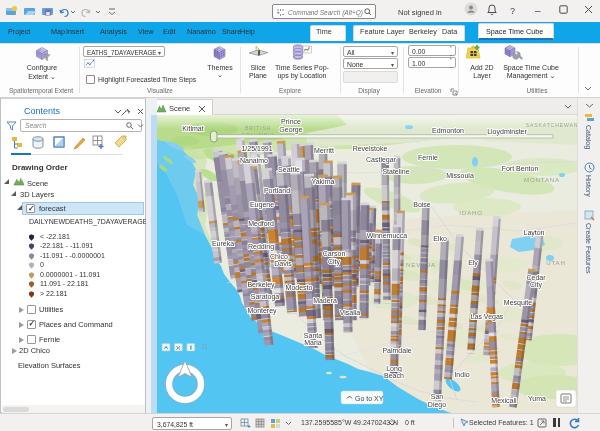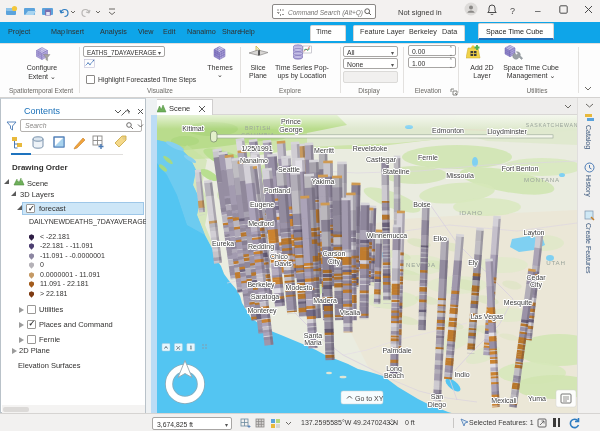--- a/index.html
+++ b/index.html
@@ -318,21 +318,21 @@
       <div class="cb" style="left:26px;top:206px"></div>
       <span class="ptxt" style="left:38px;top:206px">Utilities</span>
       <div class="tri-c" style="left:18px;top:223px"></div>
       <div class="cb" style="left:26px;top:221px"></div>
       <span class="cbc" style="left:27.5px;top:219.5px">✓</span>
       <span class="ptxt" style="left:38px;top:221px">Places and Command</span>
       <div class="tri-c" style="left:18px;top:238px"></div>
       <div class="cb" style="left:26px;top:236px"></div>
       <span class="ptxt" style="left:38px;top:236px">Fernie</span>
       <div class="tri-c" style="left:11px;top:249px"></div>
-      <span class="ptxt" style="left:18px;top:247px">2D Plane</span>
+      <span class="ptxt" style="left:18px;top:247px">2D Chico</span>
       <span class="ptxt" style="left:17px;top:262px">Elevation Surfaces</span>
       <div class="abs" style="left:1px;top:306px;width:143px;height:8px;background:#f4f3f2"></div>
       <div class="abs" style="left:2px;top:307.5px;width:26px;height:5px;background:#dcdad8;border-radius:2px"></div>
     </div>
     <div id="tabstrip">
       <div id="scenetab">
         <svg class="abs" style="left:4px;top:3px" width="11" height="10" viewBox="0 0 11 10">
           <path d="M1,9 L3.5,3 l1.8,3.6 L7,2 l3,7 Z" fill="#6fb05a" stroke="#4a8a3a" stroke-width="0.5"></path>
         </svg>
         <span class="abs" style="left:17px;top:3.5px">Scene</span>

